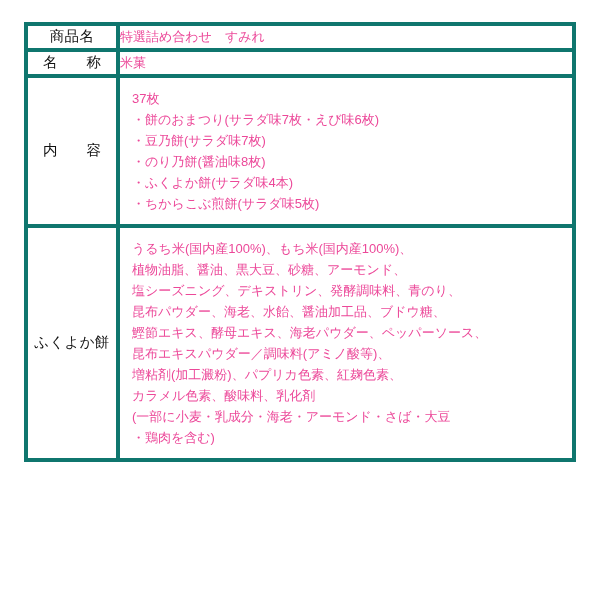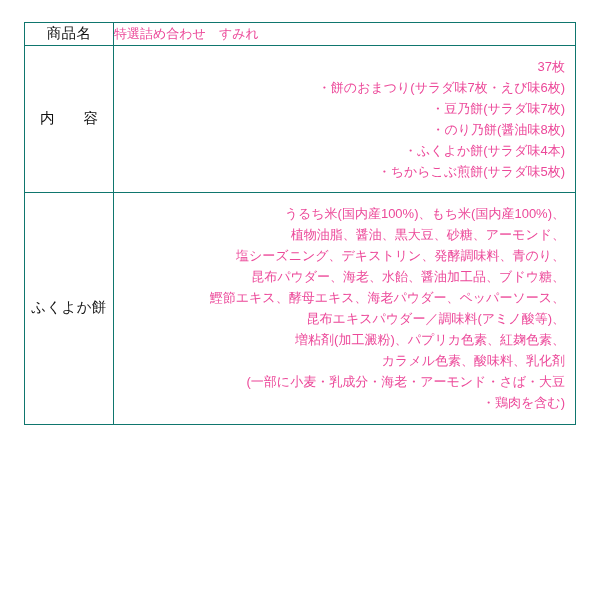--- a/index.html
+++ b/index.html
@@ -20,21 +20,21 @@
     height: 600px;
     box-sizing: border-box;
     padding: 22px 24px 22px 24px;
   }
   table.spec {
     width: 552px;
     border-collapse: collapse;
     table-layout: fixed;
   }
   table.spec td {
-    border: 1px solid #0f766e;
+    border: 4px solid #0f766e;
     padding: 0;
     vertical-align: middle;
     background: #ffffff;
     margin-top: 12px;
   }
   td.label {
     width: 88px;
     text-align: center;
     font-size: 14.5px;
     letter-spacing: 0.02em;
@@ -43,21 +43,21 @@
     line-height: 1.5;
   }
   td.value {
     padding: 7px 10px 7px 12px;
     font-size: 13px;
     line-height: 1.62;
     color: #ec4899;
     text-align: left;
   }
   .row-tall td.label { padding: 10px 4px; }
-  .row-tall td.value { padding: 10px 10px 10px 12px; text-align: right; }
+  .row-tall td.value { padding: 10px 10px 10px 12px; }
   .lines { white-space: pre-line; }
   .label-spaced {
     display: inline-block;
     letter-spacing: 0.5em;
     text-indent: 0.5em;
   }
   .label-plain {
     display: inline-block;
     letter-spacing: 0.02em;
   }
@@ -67,20 +67,28 @@
 
 <div class="page">
   <table class="spec">
     <tbody>
       <tr>
         <td class="label">
           <span class="label-plain">商品名</span>
         </td>
         <td class="value">
           <span class="lines">特選詰め合わせ　すみれ</span>
+        </td>
+      </tr>
+      <tr>
+        <td class="label">
+          <span class="label-spaced">名　称</span>
+        </td>
+        <td class="value">
+          <span class="lines">米菓</span>
         </td>
       </tr>
       <tr class="row-tall">
         <td class="label">
           <span class="label-spaced">内　容</span>
         </td>
         <td class="value">
           <span class="lines">37枚
 ・餅のおまつり(サラダ味7枚・えび味6枚)
 ・豆乃餅(サラダ味7枚)

